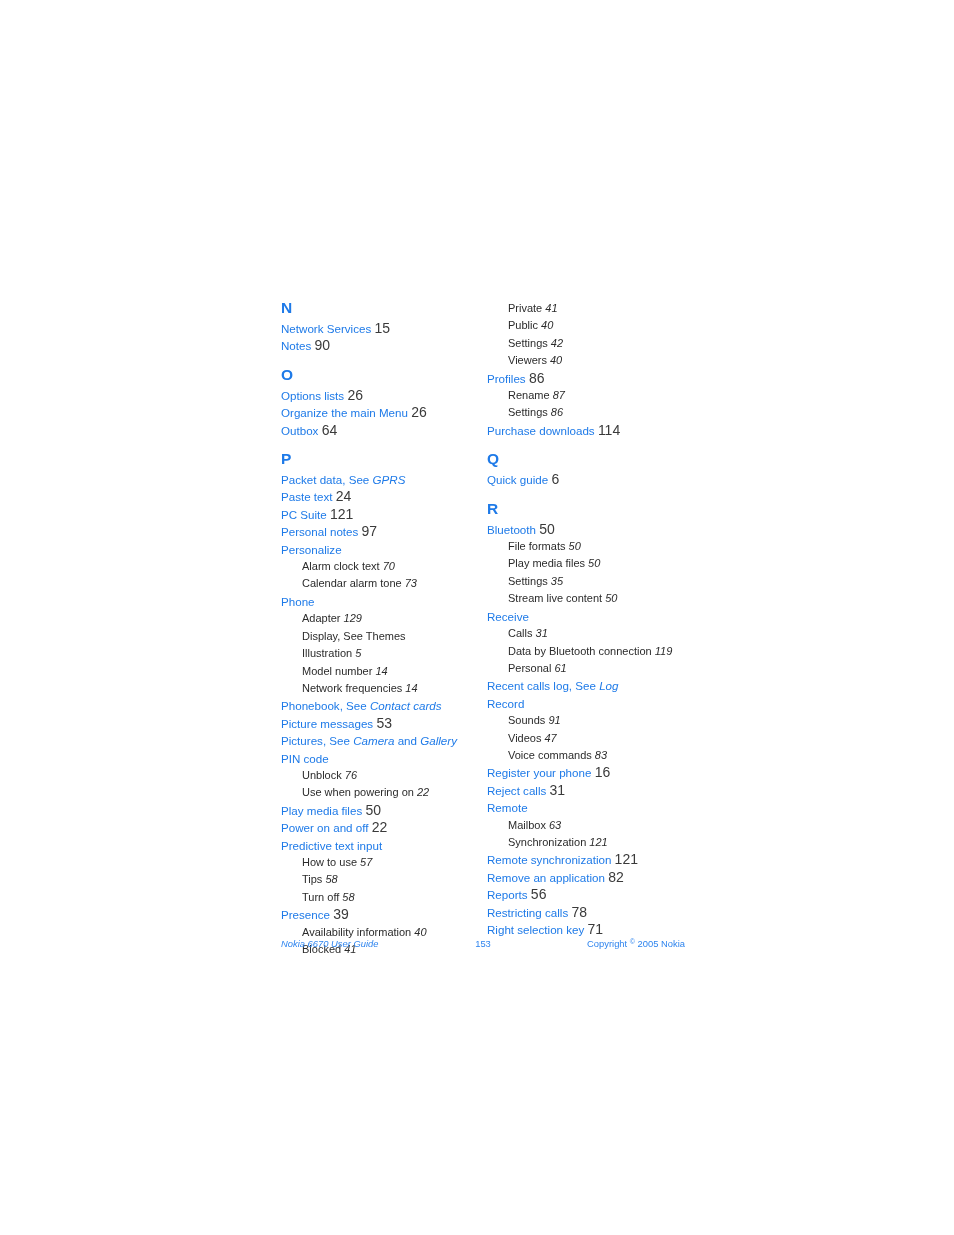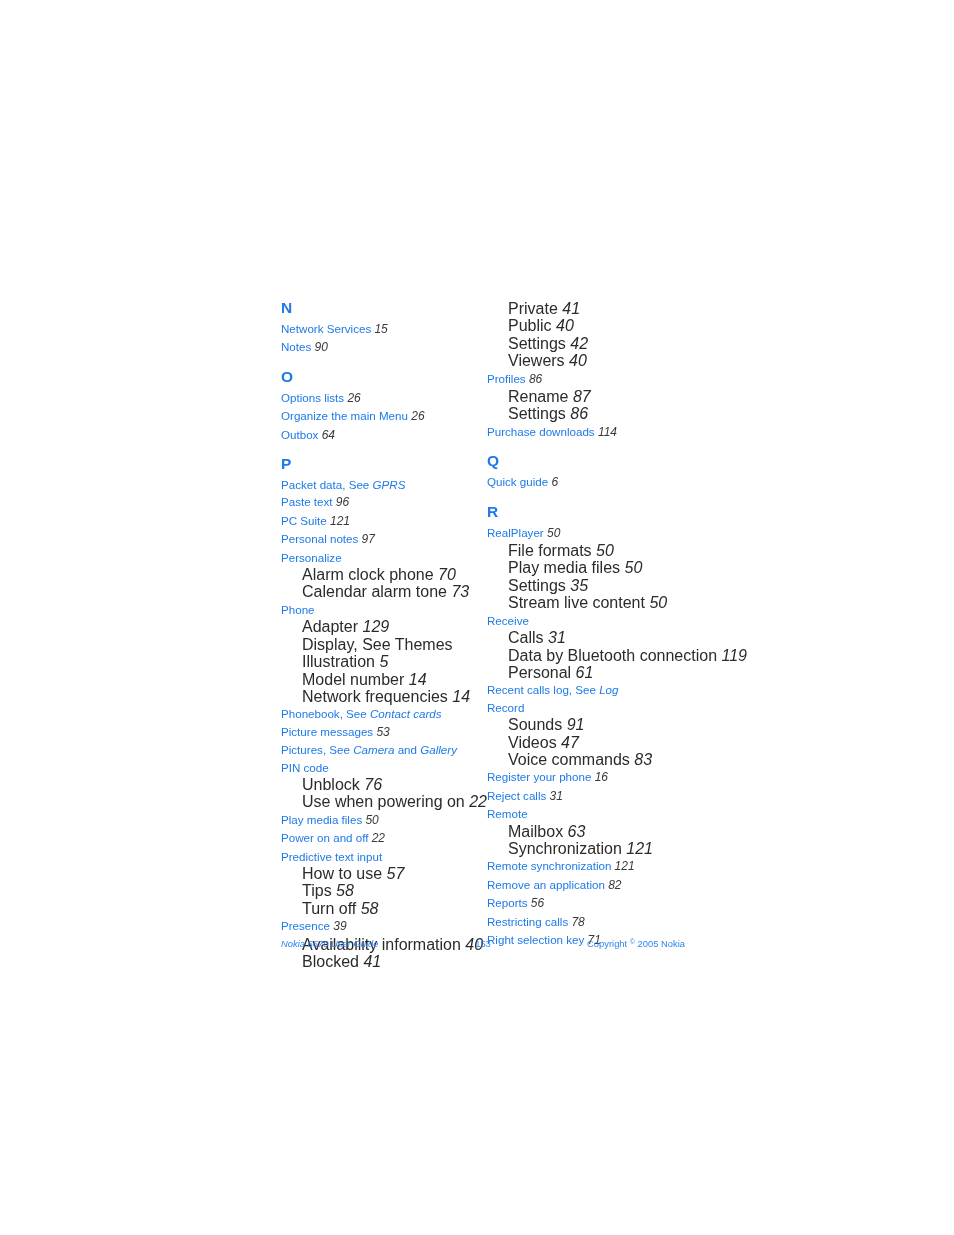--- a/index.html
+++ b/index.html
@@ -49,31 +49,30 @@
 
   
   .entry {
     color: #1e7ae8;
     font-size: 11.6px;
     line-height: 17.4px;
     white-space: nowrap;
   }
   .entry .pg {
     color: #3a3a3a;
-    font-style: italic;
-    font-size: 12px;
+    font-size: 14px;
   }
   .entry .it {
     font-style: italic;
   }
 
   
   .sub {
     color: #2b2b2b;
-    font-size: 16px;
+    font-size: 11px;
     line-height: 17.4px;
     padding-left: 21px;
     white-space: nowrap;
   }
   .sub.wrap {
     white-space: normal;
     text-indent: 0;
   }
   .sub .pg {
     font-style: italic;
@@ -126,25 +125,25 @@
     <div class="col left" id="col-left">
         <div class="letter first">N</div>
         <div class="entry"><span>Network Services</span> <span class="pg">15</span></div>
         <div class="entry"><span>Notes</span> <span class="pg">90</span></div>
         <div class="letter">O</div>
         <div class="entry"><span>Options lists</span> <span class="pg">26</span></div>
         <div class="entry"><span>Organize the main Menu</span> <span class="pg">26</span></div>
         <div class="entry"><span>Outbox</span> <span class="pg">64</span></div>
         <div class="letter">P</div>
         <div class="entry"><span>Packet data, See</span> <span class="it">GPRS</span></div>
-        <div class="entry"><span>Paste text</span> <span class="pg">96</span></div>
+        <div class="entry"><span>Paste text</span> <span class="pg">24</span></div>
         <div class="entry"><span>PC Suite</span> <span class="pg">121</span></div>
         <div class="entry"><span>Personal notes</span> <span class="pg">97</span></div>
         <div class="entry"><span>Personalize</span></div>
-        <div class="sub"><span>Alarm clock phone</span> <span class="pg">70</span></div>
+        <div class="sub"><span>Alarm clock text</span> <span class="pg">70</span></div>
         <div class="sub"><span>Calendar alarm tone</span> <span class="pg">73</span></div>
         <div class="entry"><span>Phone</span></div>
         <div class="sub"><span>Adapter</span> <span class="pg">129</span></div>
         <div class="sub"><span>Display, See</span> <span class="it">Themes</span></div>
         <div class="sub"><span>Illustration</span> <span class="pg">5</span></div>
         <div class="sub"><span>Model number</span> <span class="pg">14</span></div>
         <div class="sub"><span>Network frequencies</span> <span class="pg">14</span></div>
         <div class="entry"><span>Phonebook, See</span> <span class="it">Contact cards</span></div>
         <div class="entry"><span>Picture messages</span> <span class="pg">53</span></div>
         <div class="entry"><span>Pictures, See</span> <span class="it">Camera</span> <span>and</span> <span class="it">Gallery</span></div>
@@ -166,21 +165,21 @@
         <div class="sub"><span>Public</span> <span class="pg">40</span></div>
         <div class="sub"><span>Settings</span> <span class="pg">42</span></div>
         <div class="sub"><span>Viewers</span> <span class="pg">40</span></div>
         <div class="entry"><span>Profiles</span> <span class="pg">86</span></div>
         <div class="sub"><span>Rename</span> <span class="pg">87</span></div>
         <div class="sub"><span>Settings</span> <span class="pg">86</span></div>
         <div class="entry"><span>Purchase downloads</span> <span class="pg">114</span></div>
         <div class="letter">Q</div>
         <div class="entry"><span>Quick guide</span> <span class="pg">6</span></div>
         <div class="letter">R</div>
-        <div class="entry"><span>RealPlayer</span> <span class="pg">50</span></div>
+        <div class="entry"><span>Bluetooth</span> <span class="pg">50</span></div>
         <div class="sub"><span>File formats</span> <span class="pg">50</span></div>
         <div class="sub"><span>Play media files</span> <span class="pg">50</span></div>
         <div class="sub"><span>Settings</span> <span class="pg">35</span></div>
         <div class="sub"><span>Stream live content</span> <span class="pg">50</span></div>
         <div class="entry"><span>Receive</span></div>
         <div class="sub"><span>Calls</span> <span class="pg">31</span></div>
         <div class="sub"><span>Data by Bluetooth connection</span> <span class="pg">119</span></div>
         <div class="sub"><span>Personal</span> <span class="pg">61</span></div>
         <div class="entry"><span>Recent calls log, See</span> <span class="it">Log</span></div>
         <div class="entry"><span>Record</span></div>

